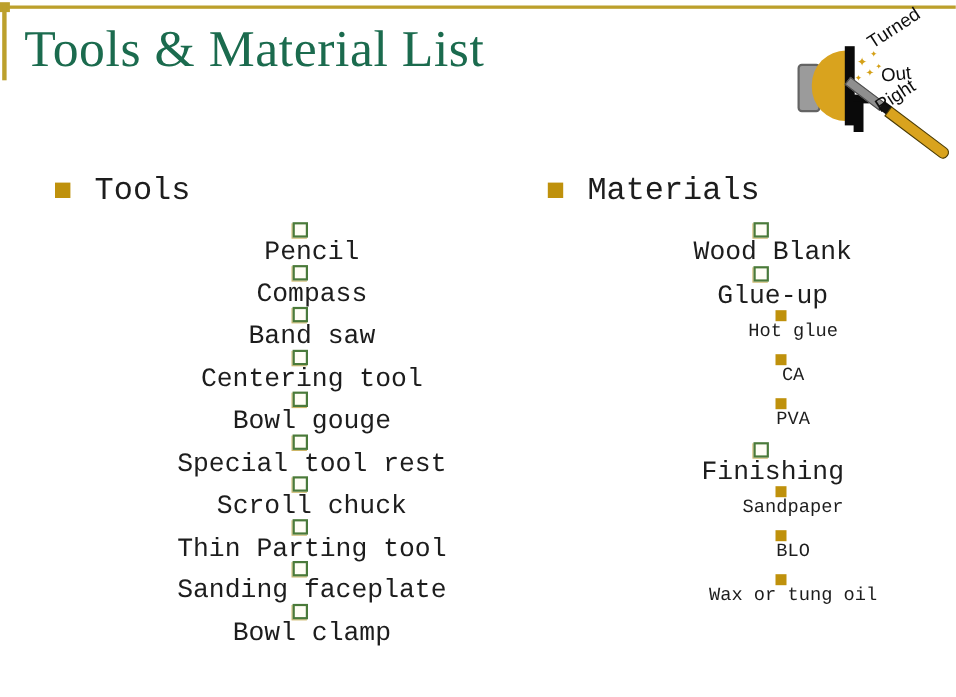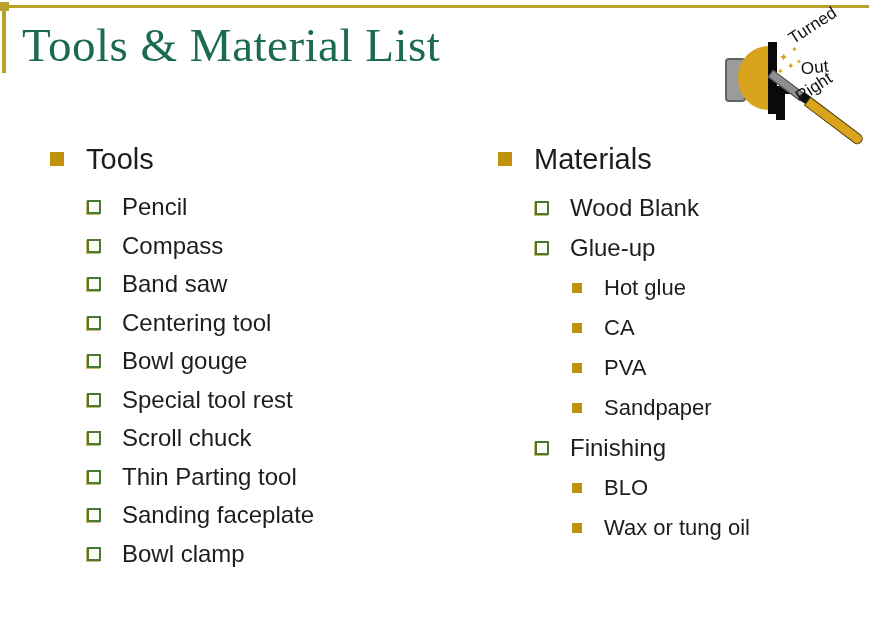--- a/index.html
+++ b/index.html
@@ -39,31 +39,31 @@
   .spark { position:absolute; color:#D4A017; font-size:11px; line-height:1; }
   .s1 { left:84px; top:46px; } .s2 { left:96px; top:40px; font-size:8px; }
   .s3 { left:92px; top:56px; font-size:9px; } .s4 { left:82px; top:62px; font-size:8px; }
   .s5 { left:101px; top:52px; font-size:7px; }
   .logo-text { position:absolute; color:#0e0e0e; font-size:17px; white-space:nowrap; }
   .lt-turned { left:90px; top:26px; transform:rotate(-33deg); transform-origin:0 0; }
   .lt-out    { left:106px; top:52px; transform:rotate(-6deg); }
   .lt-right  { left:97px; top:84px; transform:rotate(-33deg); transform-origin:0 0; }
 
   
-  .col { position:absolute; top:136px; }
+  .col { position:absolute; top:150px;font-family:Liberation Mono, monospace; }
   .col-left  { left:50px;  width:430px; }
   .col-right { left:498px; width:372px; }
   .col-heading { display:flex; align-items:center; height:46px; margin-bottom:6px; }
   .col-heading .b1 { width:14px; height:14px; background:#BF910C; margin-right:22px; flex:0 0 auto; }
   .col-heading .heading-label { font-size:29px; color:#1d1d1d; }
 
-  .item { display:flex; align-items:center; }
+  .item { display:flex; align-items:center;flex-direction:column; }
   .item-label { white-space:nowrap; }
   .level2 { padding-left:37px; font-size:24px; }
-  .level3 { padding-left:74px; font-size:22px;text-align:center; }
+  .level3 { padding-left:74px; font-size:17px;text-align:center; }
   .col-left  .level2 { height:38.5px; }
   .col-right .level2, .col-right .level3 { height:40px; }
   .b2 { width:10px; height:10px; border:2px solid #4a7a3a; background:#fffef6;
     box-shadow:-1px 1px 0 #cdb768; margin-right:21px; flex:0 0 auto; }
   .b3 { width:10px; height:10px; background:#BF910C; margin-right:22px; flex:0 0 auto; }
 </style>
 </head>
 <body>
 
 <div class="slide">
@@ -163,27 +163,27 @@
           <span class="item-label">Hot glue</span>
         </div>
         <div class="item level3">
           <span class="b3"></span>
           <span class="item-label">CA</span>
         </div>
         <div class="item level3">
           <span class="b3"></span>
           <span class="item-label">PVA</span>
         </div>
+        <div class="item level2">
+          <span class="b2"></span>
+          <span class="item-label">Finishing</span>
+        </div>
         <div class="item level3">
           <span class="b3"></span>
           <span class="item-label">Sandpaper</span>
-        </div>
-        <div class="item level2">
-          <span class="b2"></span>
-          <span class="item-label">Finishing</span>
         </div>
         <div class="item level3">
           <span class="b3"></span>
           <span class="item-label">BLO</span>
         </div>
         <div class="item level3">
           <span class="b3"></span>
           <span class="item-label">Wax or tung oil</span>
         </div>
       </div>

